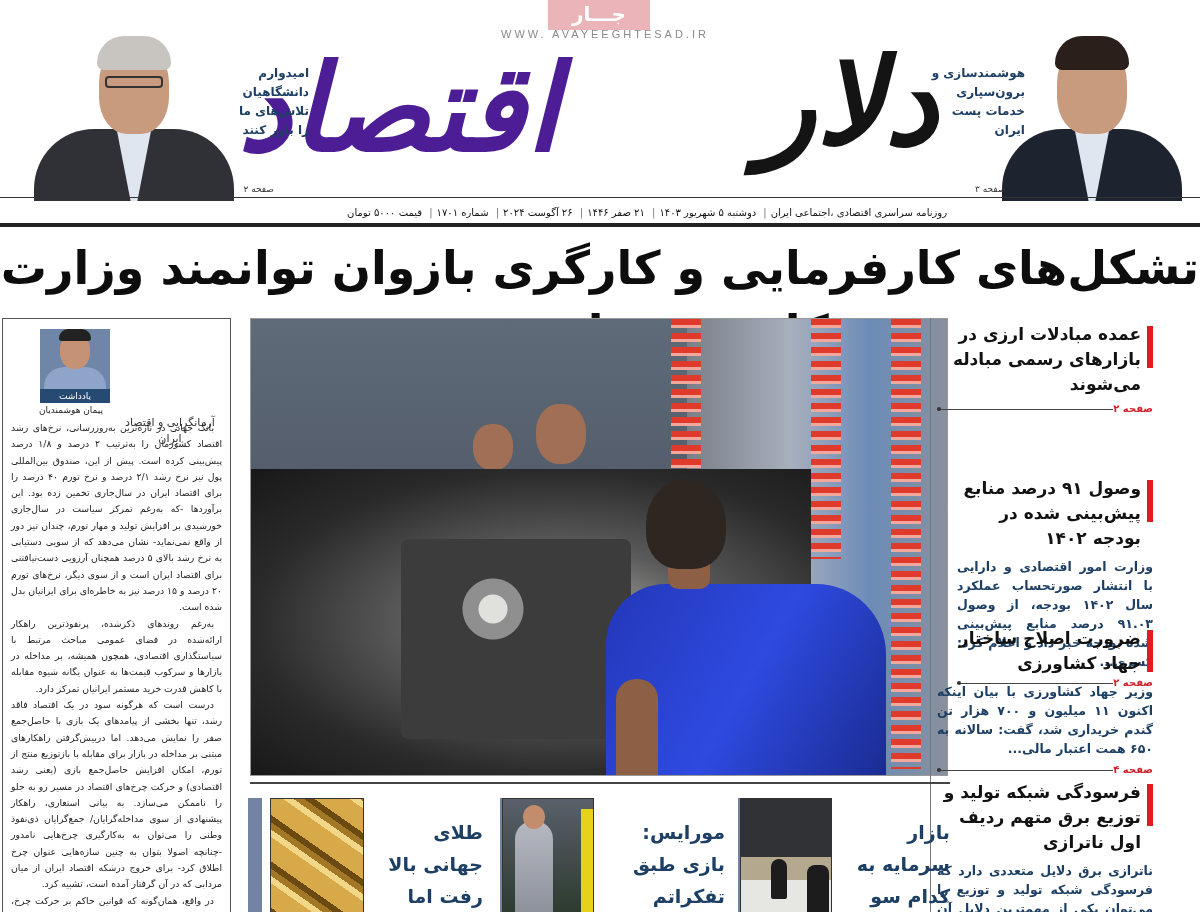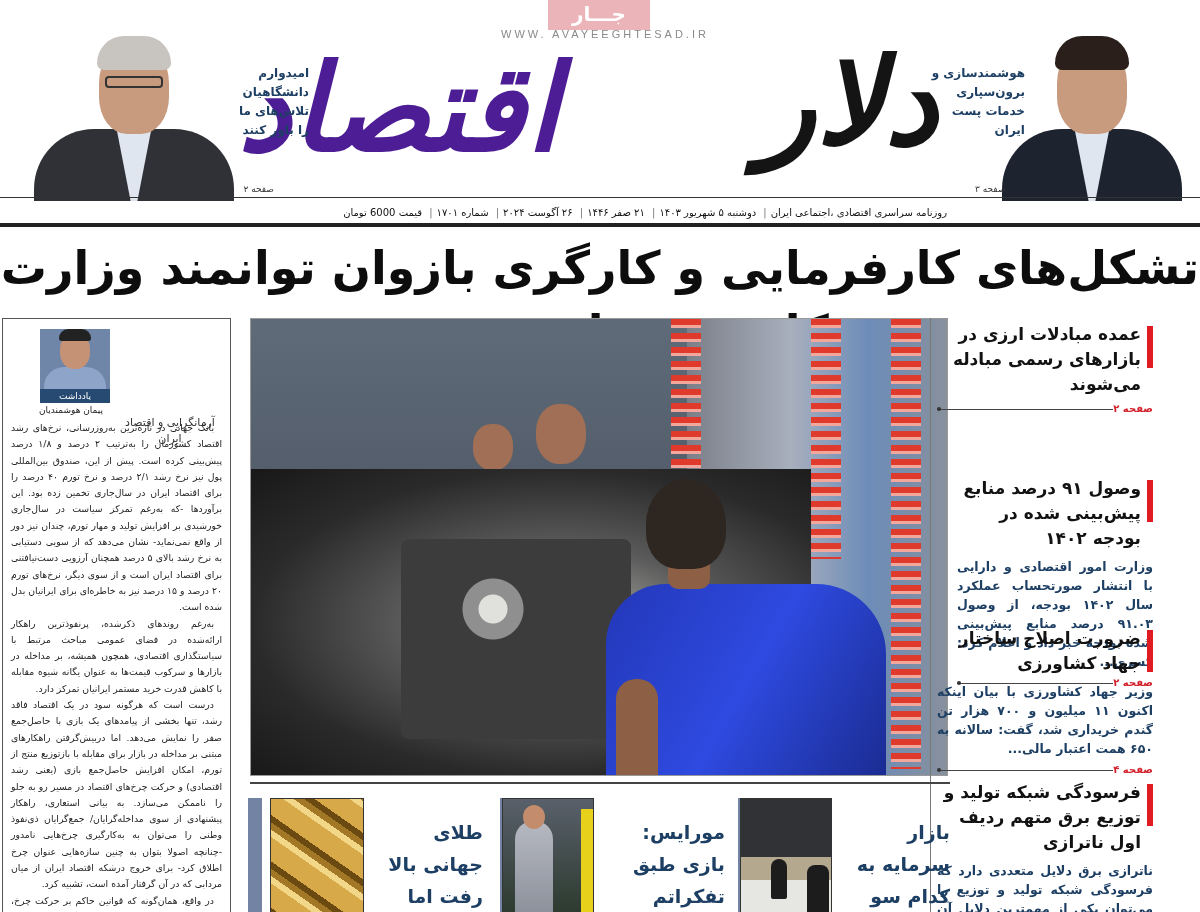--- a/index.html
+++ b/index.html
@@ -140,21 +140,21 @@
   <div class="promo-page">صفحه ۲</div>
 </div>
 
 <div class="rule-top"></div>
 <div class="dateline">
   <span>روزنامه سراسری اقتصادی ،اجتماعی ایران</span><span class="sep">|</span>
   <span>دوشنبه ۵ شهریور ۱۴۰۳</span><span class="sep">|</span>
   <span>۲۱ صفر ۱۴۴۶</span><span class="sep">|</span>
   <span>۲۶ آگوست ۲۰۲۴</span><span class="sep">|</span>
   <span>شماره ۱۷۰۱</span><span class="sep">|</span>
-  <span>قیمت 6000 تومان</span>
+  <span>قیمت ۵۰۰۰ تومان</span>
 </div>
 <div class="rule-heavy"></div>
 
 <h1 class="headline">تشکل‌های کارفرمایی و کارگری بازوان توانمند وزارت کار به شمار می‌روند</h1>
 
 <div class="editorial">
   <div class="ed-photo">
     <div class="body"></div>
       <div class="head"></div>
       <div class="hair"></div>

